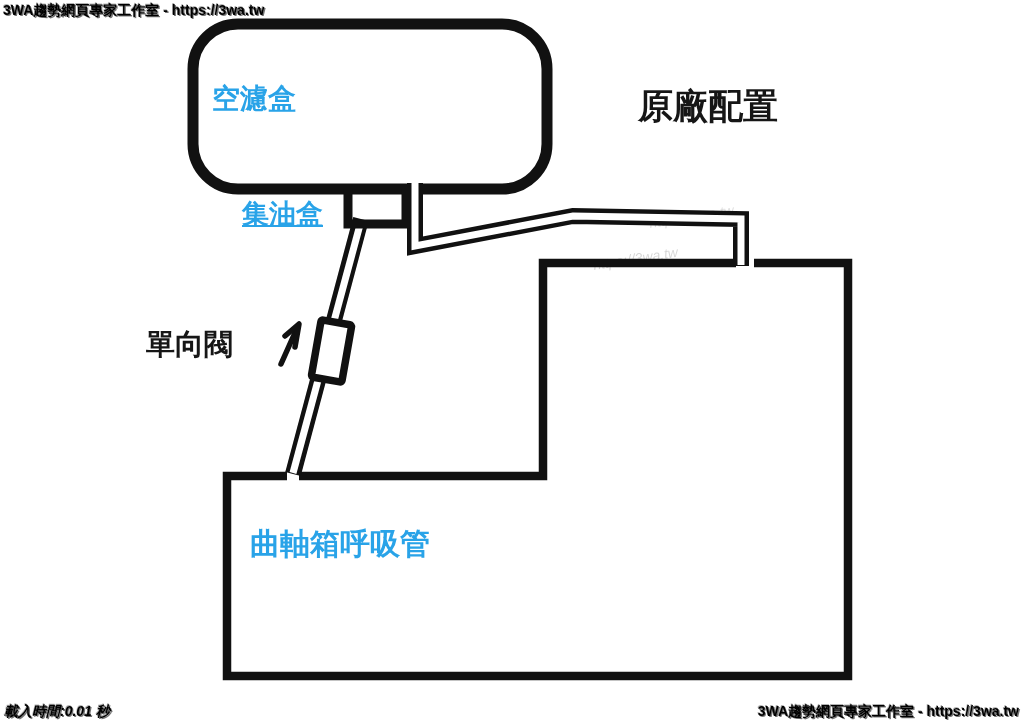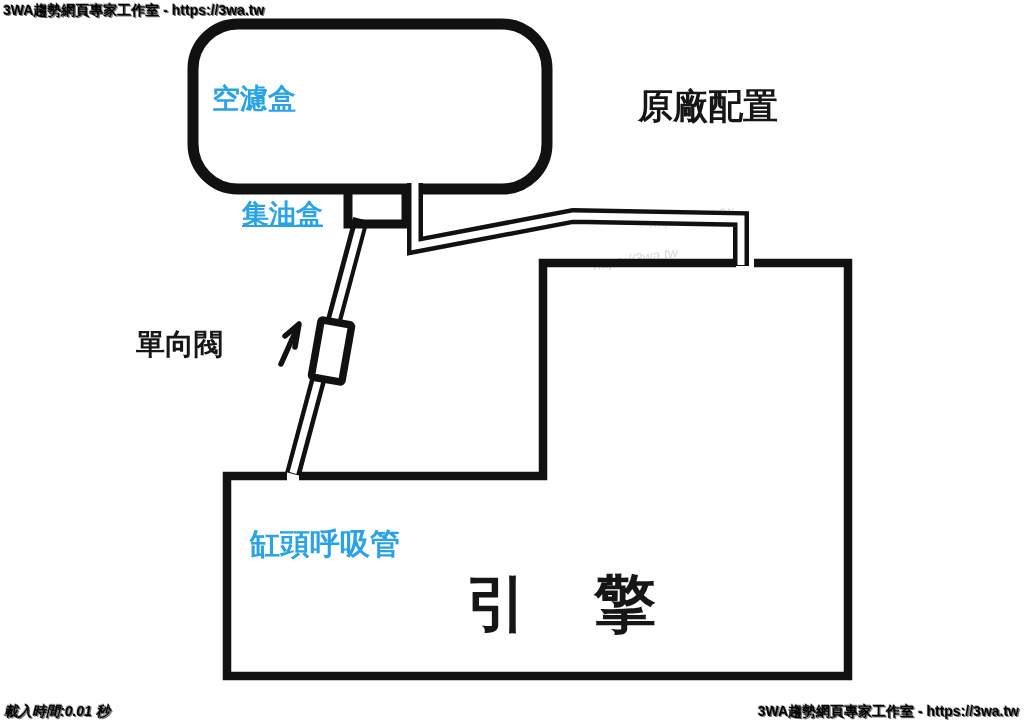--- a/index.html
+++ b/index.html
@@ -7,21 +7,21 @@
     position:relative;width:1024px;height:721px;background:#ffffff;
     overflow:hidden;font-family:"Liberation Sans","DejaVu Sans",sans-serif;
   }
   .stage svg{position:absolute;left:0;top:0;}
   .lbl{position:absolute;font-weight:bold;white-space:nowrap;line-height:1.1;}
   .lbl.blue{color:#29A3E8;}
   .lbl.black{color:#161616;}
   .lbl-airbox{left:212px;top:84px;font-size:28px;}
   .lbl-config{left:638px;top:87px;font-size:35px;text-align:center;}
   .lbl-oilbox{left:242px;top:200px;font-size:27px;text-decoration:underline;}
-  .lbl-valve{left:136px;top:329px;font-size:29px;}
+  .lbl-valve{left:146px;top:329px;font-size:29px;}
   .lbl-head{left:656px;top:289px;font-size:29px;}
   .lbl-crank{left:250px;top:527px;font-size:30px;}
   .lbl-engine{left:466px;top:570px;font-size:62px;letter-spacing:2px;}
   .wm{
     position:absolute;font-weight:bold;font-size:14px;color:#000;
     white-space:nowrap;
     text-shadow:1.2px 1.2px 0 rgba(0,0,0,.55), -0.6px -0.6px 0 rgba(0,0,0,.3);
   }
   .wm-tl{left:3px;top:2px;}
   .wm-bl{left:4px;top:703px;font-style:italic;}
@@ -57,21 +57,20 @@
 
   <div class="lbl blue lbl-airbox">空濾盒</div>
 
   <div class="lbl black lbl-config">原廠配置</div>
 
   <div class="lbl blue lbl-oilbox">集油盒</div>
 
   <div class="lbl black lbl-valve">單向閥</div>
 
 
-  <div class="lbl blue lbl-crank">缸頭呼吸管</div>
+  <div class="lbl blue lbl-crank">曲軸箱呼吸管</div>
 
-  <div class="lbl black lbl-engine">引　擎</div>
 
   <div class="wm wm-tl">3WA趨勢網頁專家工作室 - https://3wa.tw</div>
   <div class="wm wm-bl">載入時間:0.01 秒</div>
   <div class="wm wm-br">3WA趨勢網頁專家工作室 - https://3wa.tw</div>
 
 </div>
 
 </body></html>

